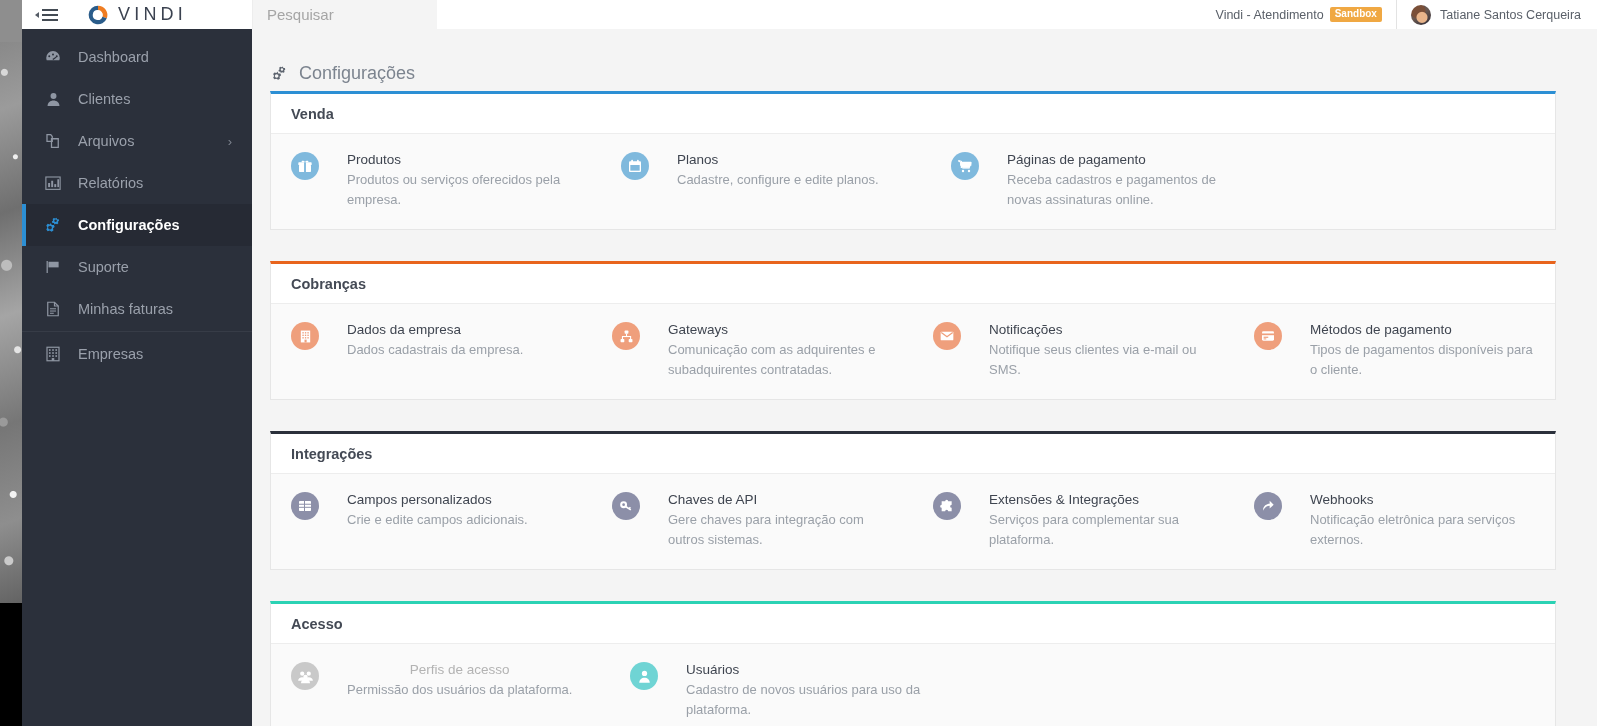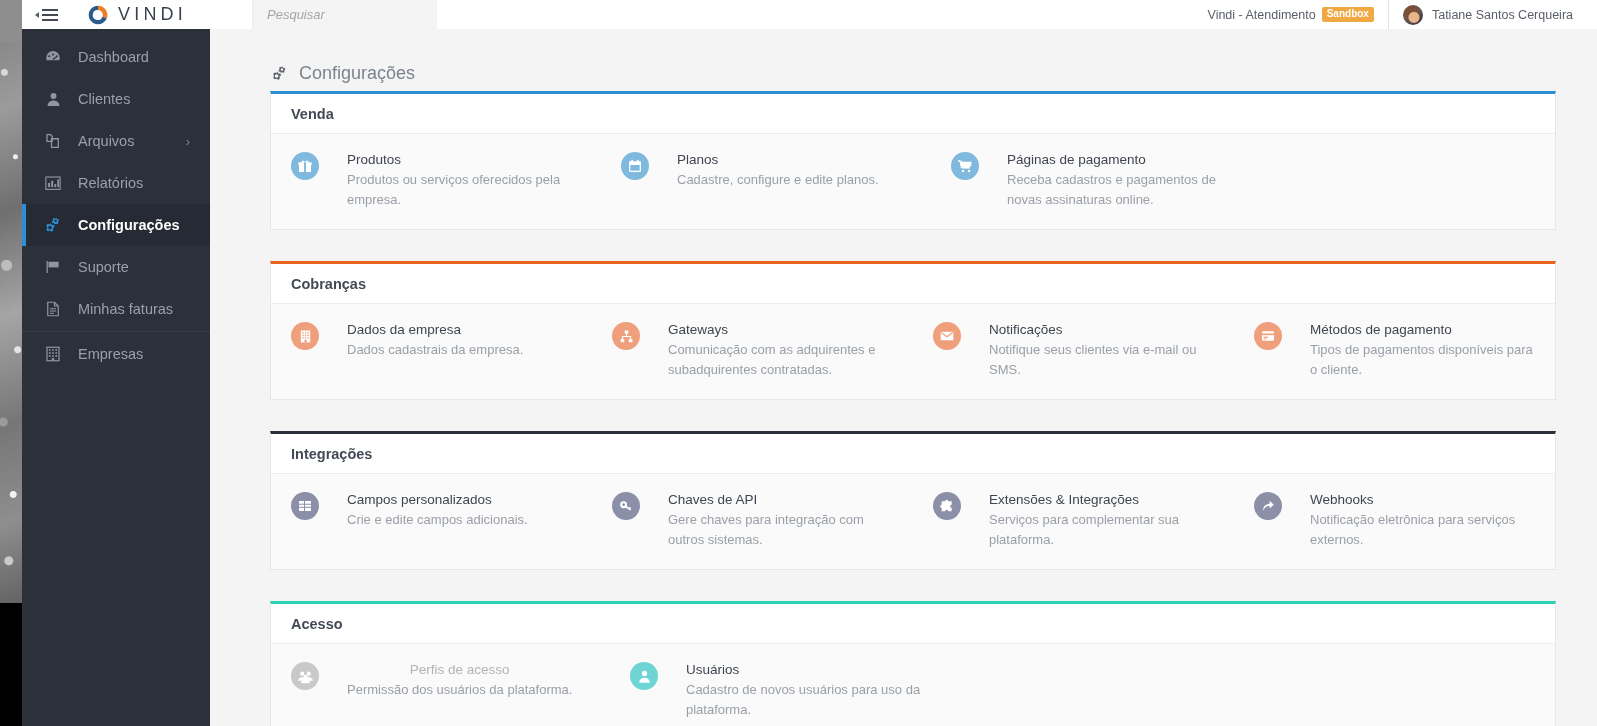--- a/index.html
+++ b/index.html
@@ -65,27 +65,27 @@
   #search-wrap {
     width: 185px; height: 29px;
     background: #f4f4f4;
     display: flex; align-items: center;
     padding: 0 14px;
     border-left: 1px solid #ededed;
   }
   #search-input {
     width: 100%; border: 0; outline: 0; background: transparent;
     font-family: "Liberation Sans", sans-serif;
-    font-size: 13px; color: #0f766e; font-style: italic;
+    font-size: 15px; color: #0f766e;
   }
   #search-input::placeholder { color: #a5a5a5; }
 
   #topbar-right {
     margin-left: auto; display: flex; align-items: center; height: 29px;
-    padding-right: 24px;
+    padding-right: 16px;
   }
   #account-block {
     display: flex; align-items: center; gap: 6px;
     padding-right: 14px; height: 29px;
     border-right: 1px solid #e3e3e3;
     cursor: pointer;
   }
   #account-name { font-size: 12.5px; color: #5a6069; }
   #sandbox-badge {
     background: #f0a843; color: #ffffff;
@@ -102,21 +102,21 @@
     background:
       radial-gradient(circle at 55% 62%, #e8b48a 0 5px, transparent 6px),
       radial-gradient(circle at 35% 30%, #7a4f38 0 7px, transparent 8px),
       linear-gradient(145deg, #4a4452 0%, #6b5a52 45%, #2e2b36 100%);
     flex: 0 0 20px;
   }
   #user-name { font-size: 12.5px; color: #5a6069; }
 
   
   #sidebar {
-    position: absolute; left: 22px; top: 29px; width: 188px; bottom: 0;
+    position: absolute; left: 22px; top: 29px; width: 230px; bottom: 0;
     background: #2b303b;
     padding-top: 7px;
     z-index: 5;
   }
   .nav-item {
     height: 42px; display: flex; align-items: center;
     padding-left: 20px; cursor: pointer; position: relative;
     color: #9aa0ab; font-size: 14.5px;
   }
   .nav-item .nav-icon {

